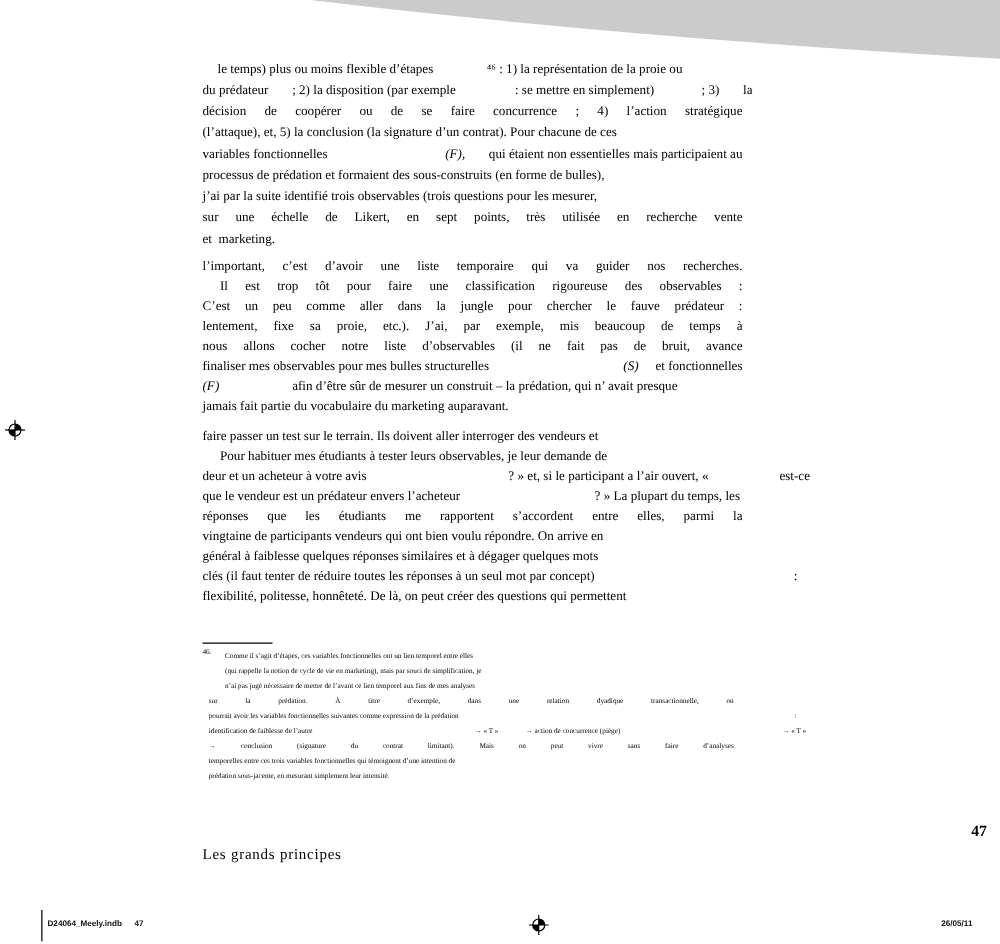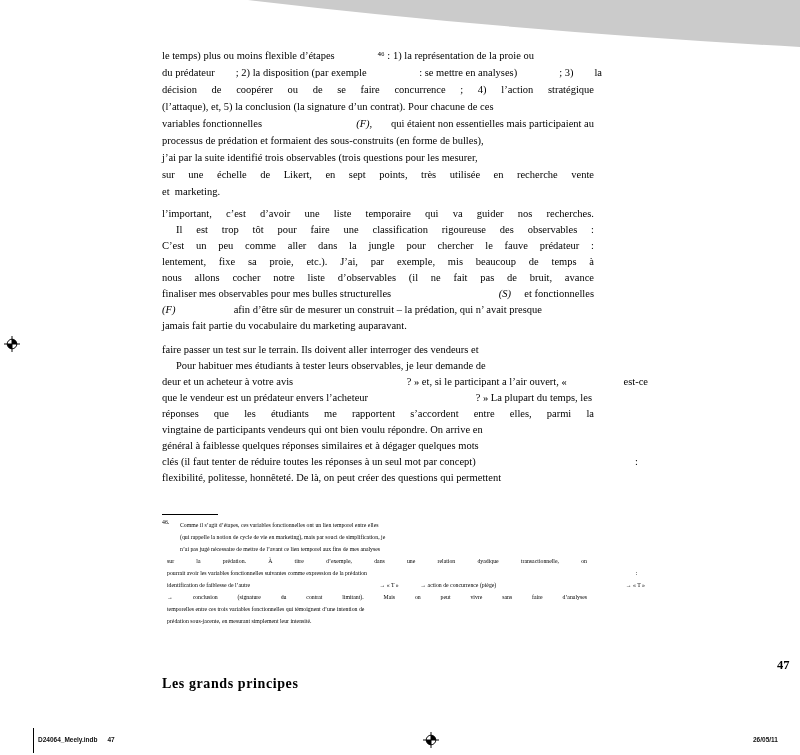--- a/index.html
+++ b/index.html
@@ -21,21 +21,21 @@
   .ln.f{display:flex;}
   .ln.f span{flex:0 0 auto;white-space:pre;}
   .ln.f .sp{flex-basis:0;flex-shrink:1;min-width:0;}
   .ln.ind{text-indent:14px;}
   .it{font-style:italic;}
   .fnrule{position:absolute;left:162px;top:514px;width:56px;height:1px;background:#000;}
   .fnote{position:absolute;left:162px;top:519px;width:480px;font-size:5.8px;}
   .fnote .ln{height:12px;line-height:12px;white-space:pre;margin-left:18px;}
   .fnote .ln.j{white-space:normal;width:420px;}
   .fn-num{position:absolute;left:0;top:0;font-size:5.8px;}
-  .runfoot{position:absolute;left:162px;top:676px;font-size:14px;font-weight:bold;letter-spacing:.6px;}
+  .runfoot{position:absolute;left:162px;top:676px;font-size:12px;font-weight:normal;letter-spacing:.6px;}
   .pagenum{position:absolute;left:777px;top:658px;font-size:12.5px;font-weight:bold;}
   .cropmark{position:absolute;left:33px;top:728px;width:1px;height:25px;background:#000;}
   .slug{position:absolute;top:736px;font-family:"Liberation Sans","DejaVu Sans",sans-serif;
         font-size:6.5px;font-weight:bold;color:#111;}
   .slug-file{left:38px;}
   .slug-file .slug-pg{margin-left:10px;}
   .slug-date{left:753px;}
 </style>
 </head>
 <body>
@@ -48,22 +48,22 @@
 
   <svg class="regmark rm-left" width="16" height="16" viewBox="0 0 20 20">
     <line x1="10" y1="0" x2="10" y2="20" stroke="#000" stroke-width="1.2"></line>
     <line x1="0" y1="10" x2="20" y2="10" stroke="#000" stroke-width="1.2"></line>
     <circle cx="10" cy="10" r="6" fill="none" stroke="#000" stroke-width="1.2"></circle>
     <path d="M10 4 A6 6 0 0 1 16 10 L10 10 Z" fill="#000"></path>
     <path d="M10 16 A6 6 0 0 1 4 10 L10 10 Z" fill="#000"></path>
   </svg>
 
   <div class="para para1">
-      <div class="ln f" style="width: 372px;"><span>le temps) plus ou moins flexible d’étapes</span><span class="sp" style="flex-grow: 1;"></span><span>⁴⁶ : 1) la représentation de la proie ou</span></div>
-      <div class="ln f" style="width: 440px;"><span>du prédateur</span><span class="sp" style="flex-grow: 2;"></span><span>; 2) la disposition (par exemple</span><span class="sp" style="flex-grow: 5;"></span><span>: se mettre en analyses)</span><span class="sp" style="flex-grow: 4;"></span><span>; 3)</span><span class="sp" style="flex-grow: 2;"></span><span>la</span></div>
+      <div class="ln f" style="width: 372px; margin-left: 12px;"><span>le temps) plus ou moins flexible d’étapes</span><span class="sp" style="flex-grow: 1;"></span><span>⁴⁶ : 1) la représentation de la proie ou</span></div>
+      <div class="ln f" style="width: 440px;"><span>du prédateur</span><span class="sp" style="flex-grow: 2;"></span><span>; 2) la disposition (par exemple</span><span class="sp" style="flex-grow: 5;"></span><span>: se mettre en simplement)</span><span class="sp" style="flex-grow: 4;"></span><span>; 3)</span><span class="sp" style="flex-grow: 2;"></span><span>la</span></div>
       <div class="ln j">décision de coopérer ou de se faire concurrence ; 4) l’action stratégique</div>
       <div class="ln p">(l’attaque), et, 5) la conclusion (la signature d’un contrat). Pour chacune de ces</div>
       <div class="ln f" style="width: 432px;"><span>variables fonctionnelles</span><span class="sp" style="flex-grow: 5;"></span><span class="it">(F),</span><span class="sp" style="flex-grow: 1;"></span><span>qui étaient non essentielles mais participaient au</span></div>
       <div class="ln p">processus de prédation et formaient des sous-construits (en forme de bulles),</div>
       <div class="ln p">j’ai par la suite identifié trois observables (trois questions pour les mesurer,</div>
       <div class="ln j">sur une échelle de Likert, en sept points, très utilisée en recherche vente</div>
       <div class="ln p">et marketing.</div>
     </div>
   <div class="para para2">
       <div class="ln j">l’important, c’est d’avoir une liste temporaire qui va guider nos recherches.</div>

